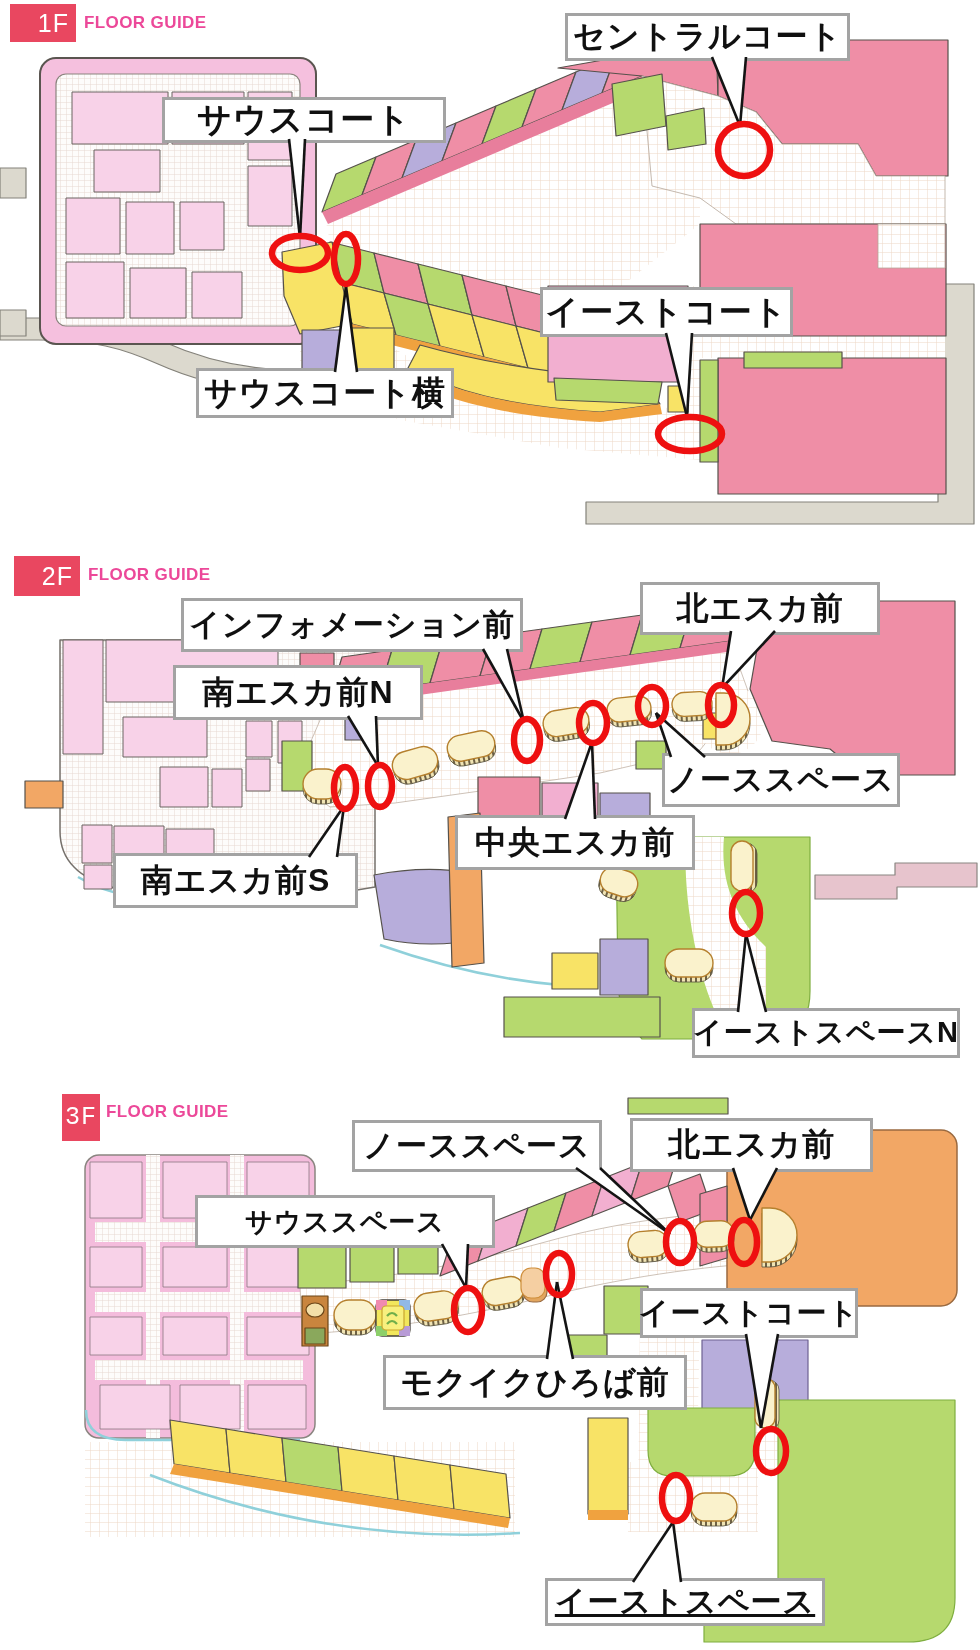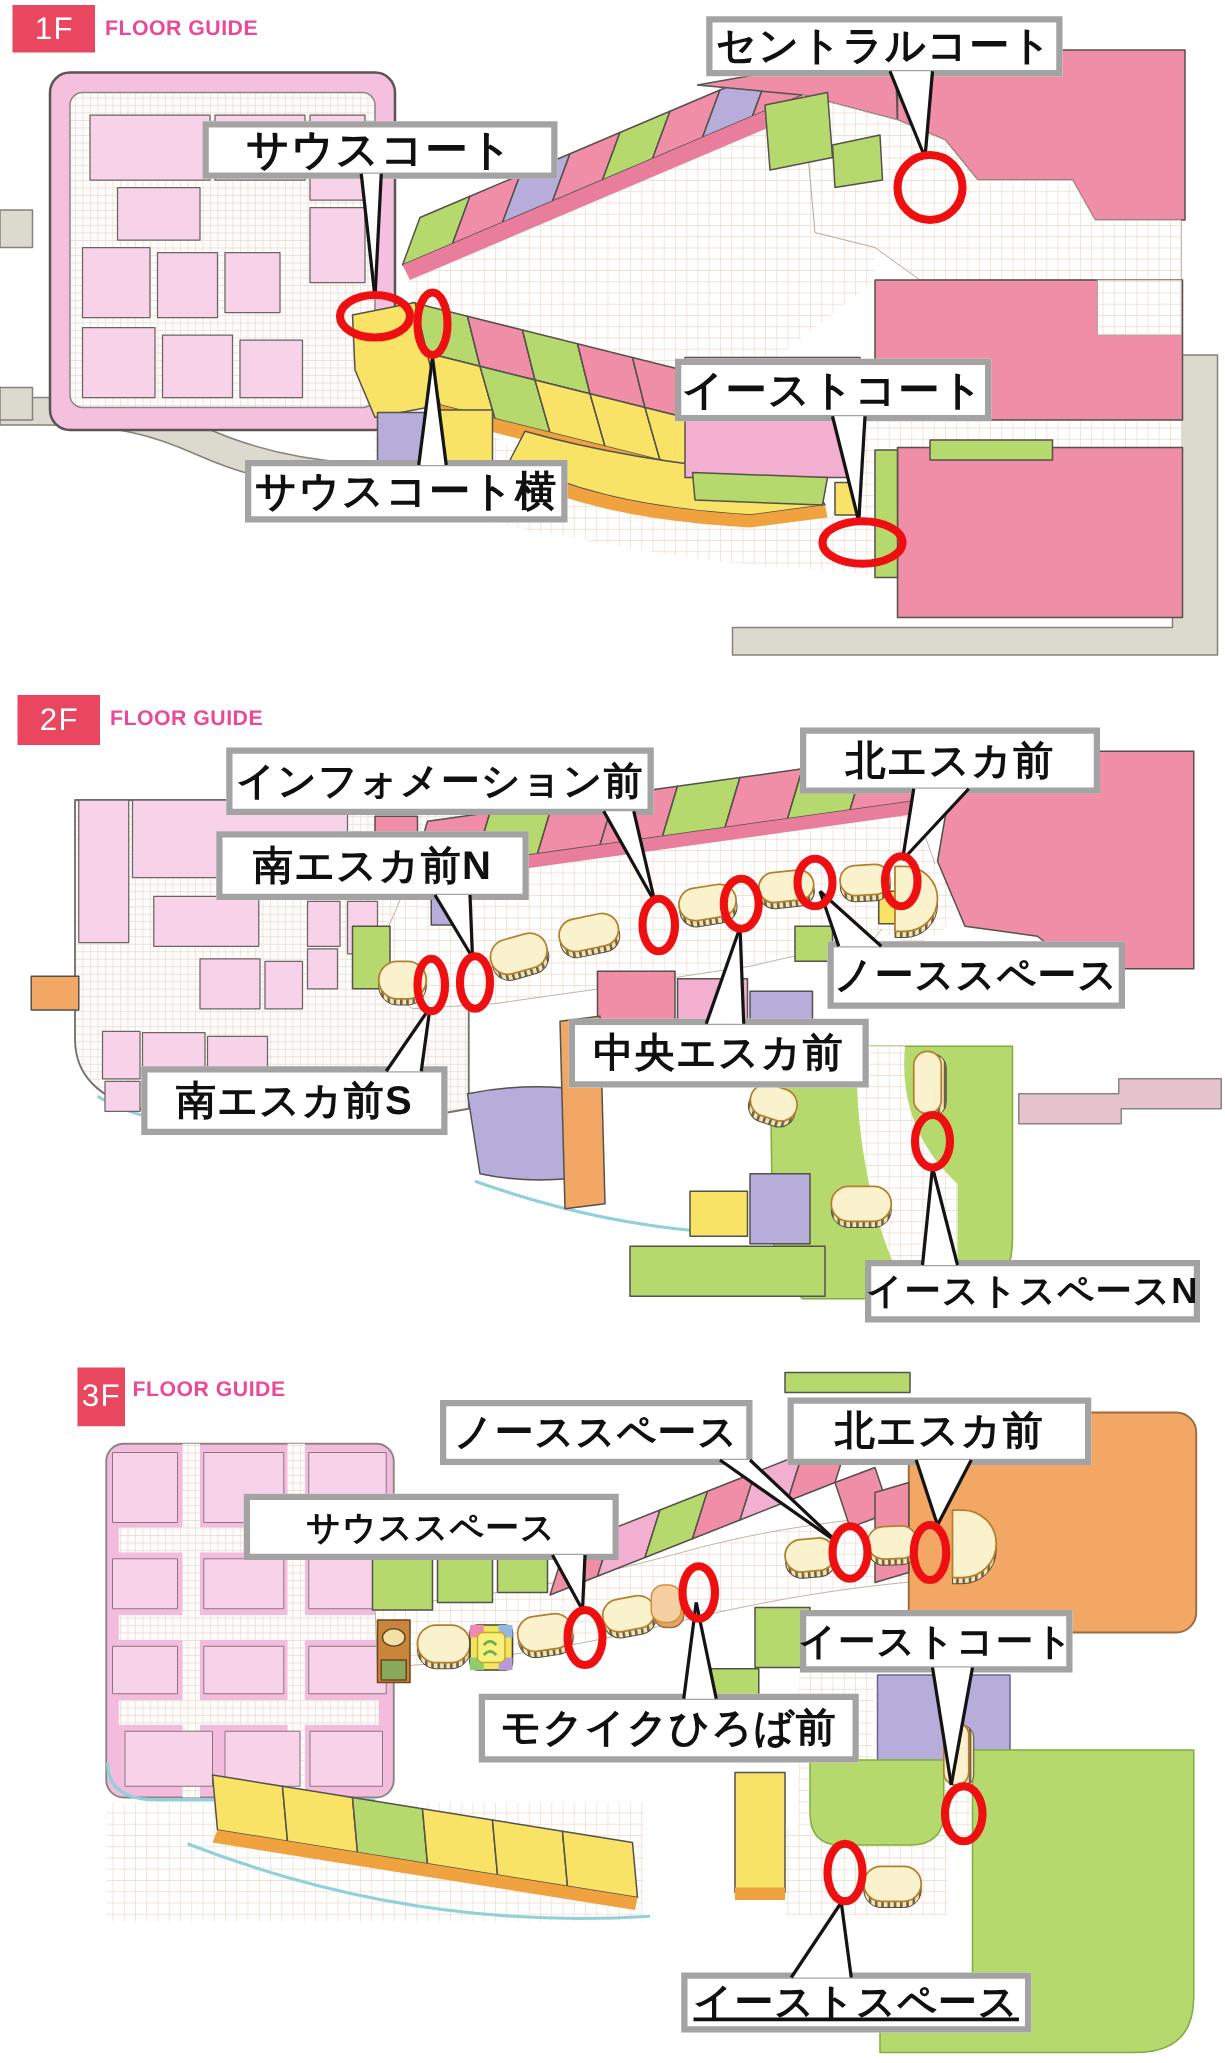--- a/index.html
+++ b/index.html
@@ -1,24 +1,24 @@
 <!DOCTYPE html>
 <html><head>
 <meta charset="utf-8">
 <style>
   html,body{margin:0;padding:0;background:#fff;}
   .page{position:relative;width:980px;height:1650px;background:#ffffff;overflow:hidden;
         font-family:"Liberation Sans","DejaVu Sans",sans-serif;}
   .map{position:absolute;left:0;z-index:1;}
   .badge{position:absolute;background:#e94760;color:#fff;display:flex;align-items:center;
-         justify-content:flex-end;padding-right:17px;box-sizing:border-box;font-size:25px;
+         justify-content:flex-end;padding-right:7px;box-sizing:border-box;font-size:25px;
          font-weight:400;z-index:4;letter-spacing:1px;}
-  .badge.center{justify-content:center;padding:16px;}
+  .badge.center{justify-content:center;padding:16px;font-family:Liberation Mono, monospace;}
   .guide{position:absolute;color:#ec4899;font-size:17px;font-weight:700;letter-spacing:.4px;z-index:4;}
-  #labels .callout{position:absolute;background:#fff;border:5px solid #a3a3a3;box-sizing:border-box;
+  #labels .callout{position:absolute;background:#fff;border:3px solid #a3a3a3;box-sizing:border-box;
          display:flex;align-items:center;justify-content:center;font-weight:700;color:#101010;
          letter-spacing:1px;z-index:5;white-space:nowrap;}
   #anno{position:absolute;left:0;top:0;z-index:6;pointer-events:none;}
 </style>
 </head>
 <body>
 
 <div class="page">
 
   <svg class="map" style="top:0" width="980" height="545" viewBox="0 0 980 545">

